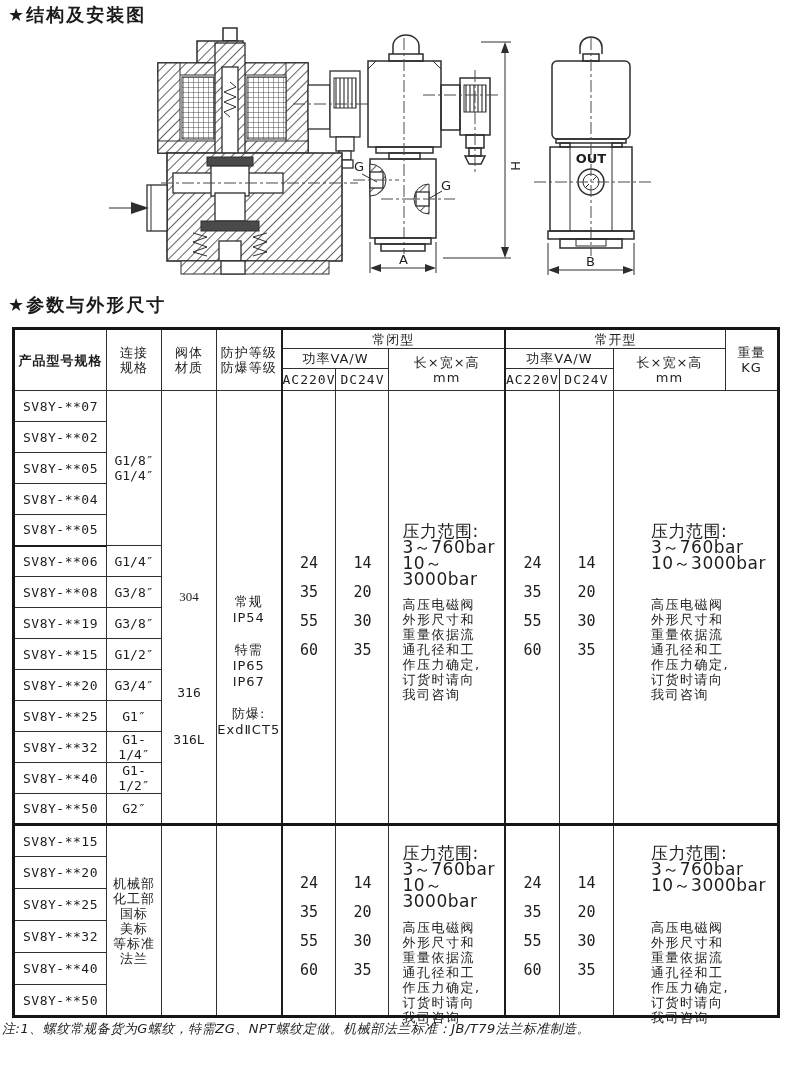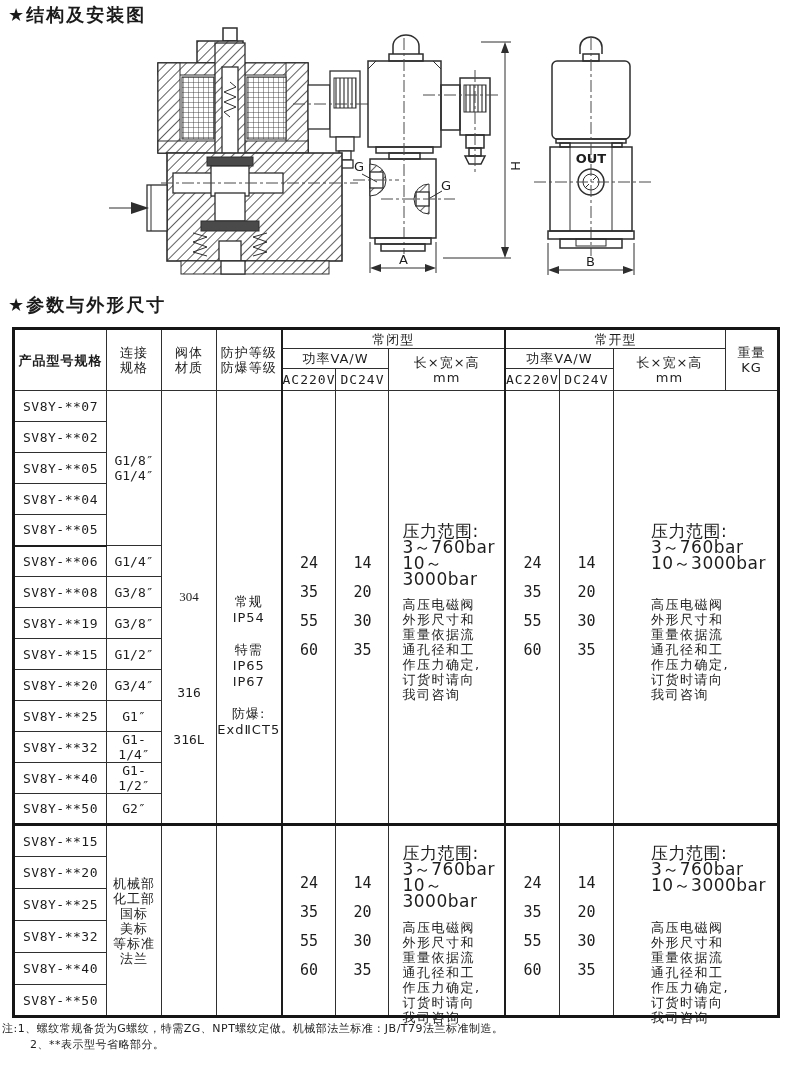--- a/index.html
+++ b/index.html
@@ -34,21 +34,21 @@
   .note-range1{top:132px;left:13px;} .note-consult1{top:206px;left:13px;}
   .note-range2{top:19px;left:13px;}  .note-consult2{top:94px;left:13px;}
   .note-range1b{top:132px;left:37px;} .note-consult1b{top:206px;left:37px;}
   .note-range2b{top:19px;left:37px;}  .note-consult2b{top:94px;left:37px;}
   .t-range{line-height:16px;font-size:17px;letter-spacing:0.5px;white-space:pre-line;}
   .t-consult{line-height:15px;font-size:13px;letter-spacing:1.5px;white-space:pre-line;}
   .conn-group1{line-height:34px;font-size:13px;}
   .conn-group2{line-height:22.5px;font-size:13px;letter-spacing:1px;margin-left:44px;}
 
   
-  #notes{position:absolute;left:2px;top:1021px;font-size:11px;line-height:15.5px;letter-spacing:0.5px;}
+  #notes{position:absolute;left:2px;top:1021px;font-size:13px;line-height:15.5px;letter-spacing:0.5px;font-style:italic;}
   .note-indent{margin-left:28px;}
 
   
   .drw{position:absolute;}
   svg{display:block;}
   .ln{fill:none;stroke:#2e2e2e;stroke-width:1.5;}
   .lnthin{fill:none;stroke:#2e2e2e;stroke-width:1;}
   .cl{fill:none;stroke:#4a4a4a;stroke-width:1;stroke-dasharray:12 3 3 3;}
   .dk{fill:#4a4a4a;stroke:#2e2e2e;stroke-width:1;}
   .wt{fill:#fff;stroke:#2e2e2e;stroke-width:1.3;}
@@ -461,16 +461,15 @@
           <td class="model mono">SV8Y-**40</td>
         </tr>
       <tr>
           <td class="model mono">SV8Y-**50</td>
         </tr>
     </tbody>
   </table>
 
   <div id="notes">
     <div>注:1、螺纹常规备货为G螺纹，特需ZG、NPT螺纹定做。机械部法兰标准：JB/T79法兰标准制造。</div>
-    <div class="note-indent">2、**表示型号省略部分。</div>
   </div>
 
 </div>
 
 </body></html>

